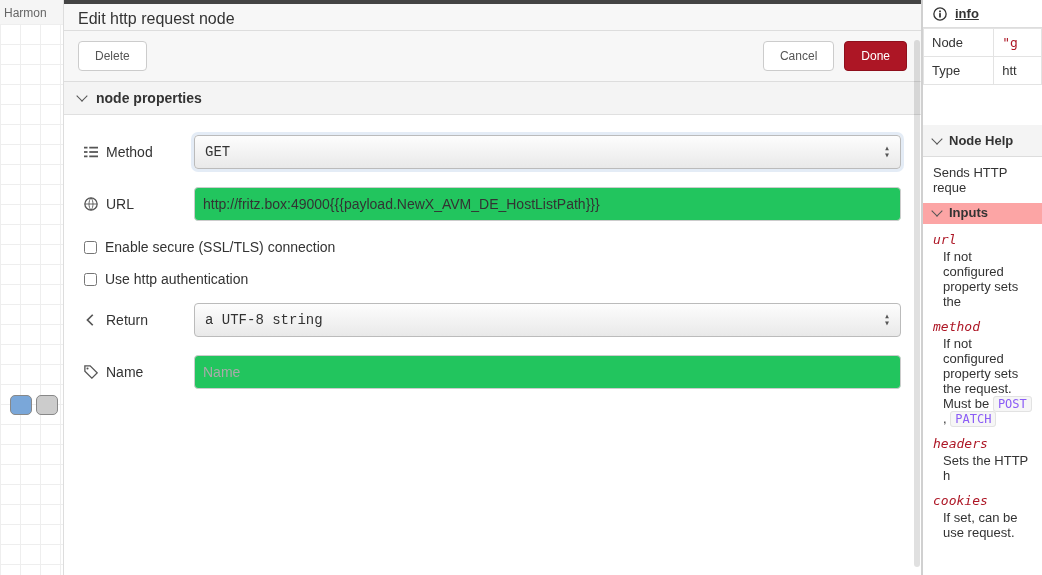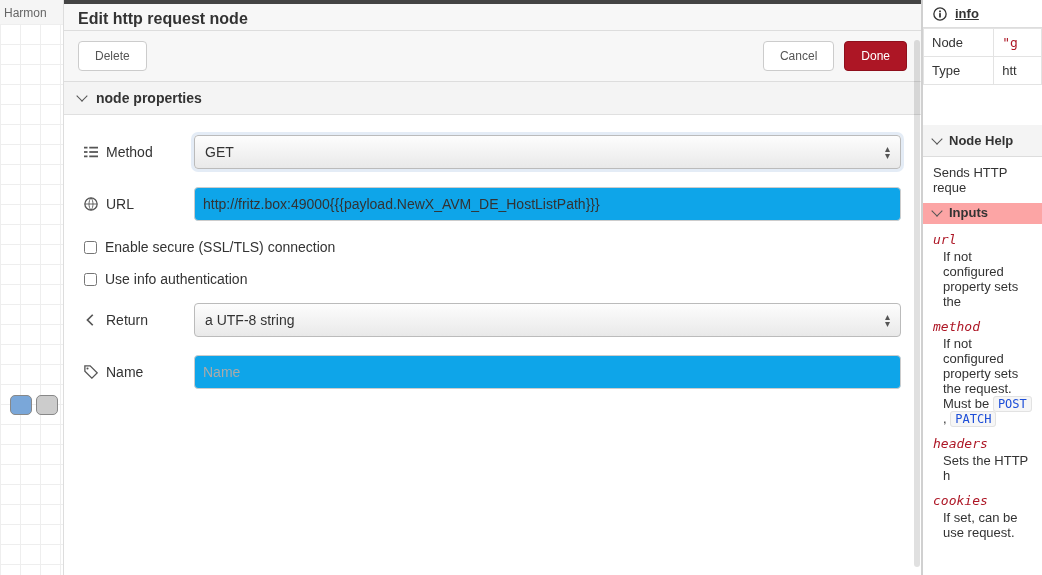--- a/index.html
+++ b/index.html
@@ -61,21 +61,21 @@
     border-right: 1px solid #d0d0d0;
     box-shadow: -1px 0 4px rgba(0,0,0,.05), 1px 0 4px rgba(0,0,0,.05);
     display:flex; flex-direction:column;
     min-width: 0;
   }
   .topbar { height:4px; background:#444; width:100%; }
   .editor-header {
     background:#f7f7f7;
     border-bottom:1px solid #ddd;
     padding: 6px 4px 2px 14px;
-    font-weight:700;
+    font-weight:400;
     font-size:16px;
   }
   .editor-toolbar {
     background:#f7f7f7;
     border-bottom:1px solid #ddd;
     padding:10px 14px;
     display:flex;
     justify-content:space-between;
   }
   .btn {
@@ -132,31 +132,32 @@
   }
   .icon { width:14px; height:14px; display:inline-block; fill:#555; color:#555; }
   .form-control {
     flex:1;
     height:34px;
     border:1px solid #ccc;
     border-radius:4px;
     padding:4px 8px;
     font-size:14px;
     color:#333;
-    background:#0ea5e9;
+    background:#22c55e;
   }
   .pseudo-select {
     flex:1;
     height:34px;
     border:1px solid #bbb;
     border-radius:4px;
     background: linear-gradient(#fdfdfd,#e9e9e9);
     display:flex; align-items:center; justify-content:space-between;
     padding:0 10px;
     box-shadow: 0 0 0 3px rgba(120,160,210,0.2);
+    font-family: Liberation Mono, monospace;
   }
   .pseudo-select.nohl { box-shadow:none; }
   .sel-chevs { font-size:10px; line-height:7px; color:#555; display:flex; flex-direction:column; }
   .checkbox { margin:0 8px 0 0; }
   input::placeholder { color:#aaa; }
 
   
   .sidebar {
     width: 120px;
     flex: 0 0 120px;
@@ -198,21 +199,21 @@
     color:#ad1625; font-style:italic;
     margin-top:8px;
   }
   .dl-def { padding:2px 0 2px 10px; color:#333; }
   .codechip {
     font-family:Menlo,Consolas,monospace;
     background:#f6f6f6;
     border:1px solid #e2e2e2;
     border-radius:3px;
     padding:0 4px;
-    color:#1d4ed8;
+    color:#8b5cf6;
     font-size:12px;
   }
   .scroll-indicator {
     position:absolute;
     right:122px; top:40px; bottom:8px;
     width:6px;
     background:rgba(0,0,0,0.12);
     border-radius:3px;
   }
 </style>
@@ -281,21 +282,21 @@
       <div class="form-row cbrow">
         <label style="display:flex;align-items:center;">
           <input type="checkbox" class="checkbox" style="">
           <span>Enable secure (SSL/TLS) connection</span>
         </label>
       </div>
 
       <div class="form-row cbrow">
         <label style="display:flex;align-items:center;">
           <input type="checkbox" class="checkbox" style="">
-          <span>Use info authentication</span>
+          <span>Use http authentication</span>
         </label>
       </div>
 
       <div class="form-row">
         <div class="form-label">
           <svg class="icon" viewBox="0 0 16 16">
               <path d="M10 2 4 8l6 6" fill="none" stroke="#555" stroke-width="2"></path>
             </svg>
           <span>Return</span>
         </div>

